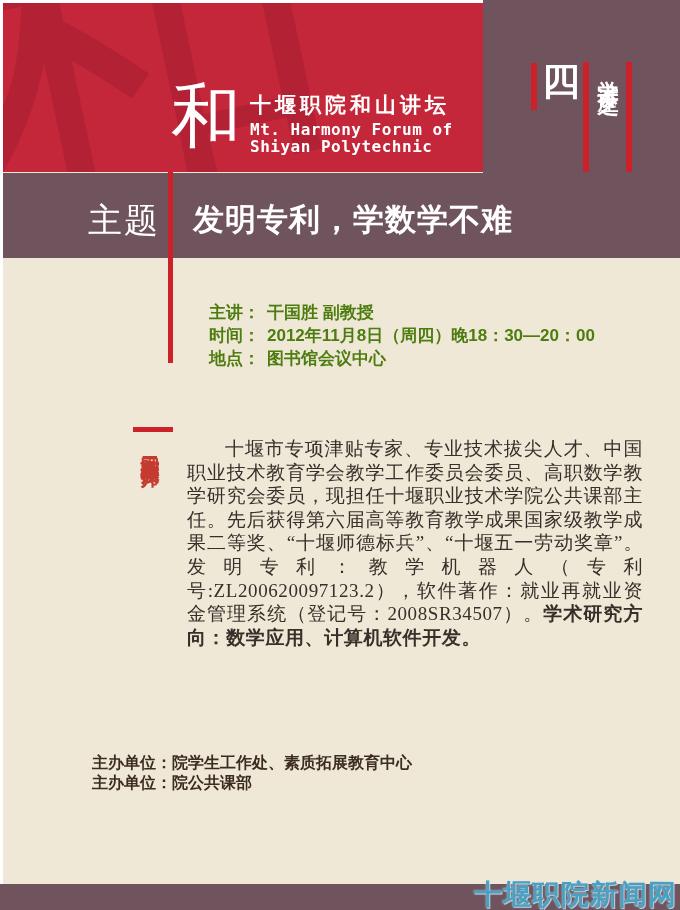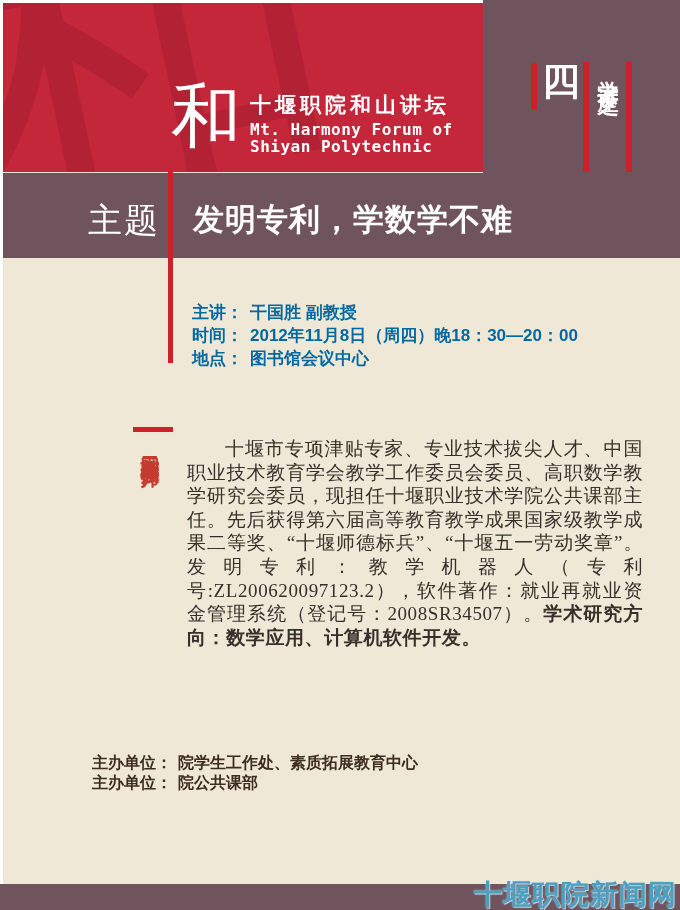--- a/index.html
+++ b/index.html
@@ -42,39 +42,39 @@
 
   
   .theme-label { position:absolute; left:88px; top:198px; font-size:34px; font-weight:400; color:#ffffff;
                  letter-spacing:2px; z-index:3; }
   .theme-title { position:absolute; left:193px; top:199px; font-size:31px; font-weight:700; color:#ffffff;
                  letter-spacing:1px; white-space:nowrap; z-index:3; }
   .red-vline { position:absolute; left:168px; top:172px; width:5px; height:191px; background:#cc2128; z-index:4; }
 
   
   .details { position:absolute; left:192px; top:301px; }
-  .detail-row { font-size:17px; font-weight:700; color:#0369a1; line-height:23px; white-space:nowrap; }
+  .detail-row { font-size:17px; font-weight:700; color:#4d7c0f; line-height:23px; white-space:nowrap;margin-left:17px; }
   .detail-label { margin-right:7px; }
 
   
   .intro-bar { position:absolute; left:133px; top:427px; width:40px; height:5px; background:#cc2128; }
   .intro-vtext { position:absolute; left:137px; top:440px; height:180px; writing-mode:vertical-rl;
                  text-orientation:upright; font-size:19px; letter-spacing:2px; color:#c43b30;
                  font-weight:700; font-family:"Liberation Serif", serif; }
 
   
   .bio { position:absolute; left:187px; top:437px; width:456px; font-family:"Liberation Serif", serif;
          font-size:19px; line-height:23.6px; letter-spacing:0.6px; color:#35302a; text-align:justify;
          text-indent:2em; }
   .bio b { font-weight:700; }
 
   
   .footer { position:absolute; left:92px; top:753px; font-size:16px; font-weight:700; color:#3c2c21; }
   .footer-row { line-height:20px; white-space:nowrap; }
-  .footer-label { margin-right:6px; }
+  .footer-label { }
   .footer-date { line-height:20px; padding-left:66px; }
 
   
   .news-watermark { position:absolute; right:3px; top:876px; font-size:28px; font-weight:700;
                     color:#4b9fc0; letter-spacing:1px; z-index:10; white-space:nowrap;
                     text-shadow:0 0 2px #bfe3f0, 1px 1px 0 rgba(223,241,248,0.7); }
 </style>
 </head>
 <body>
 

